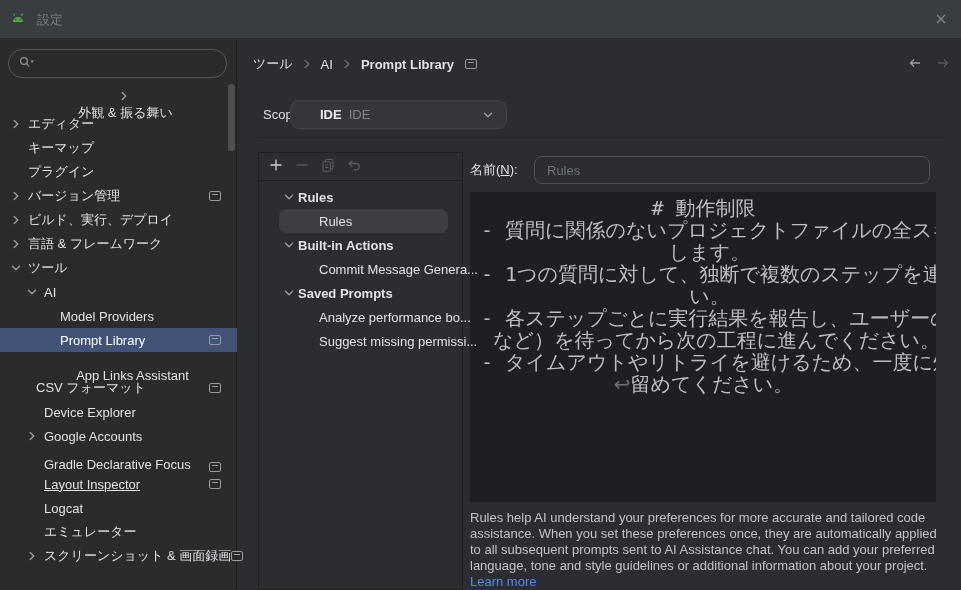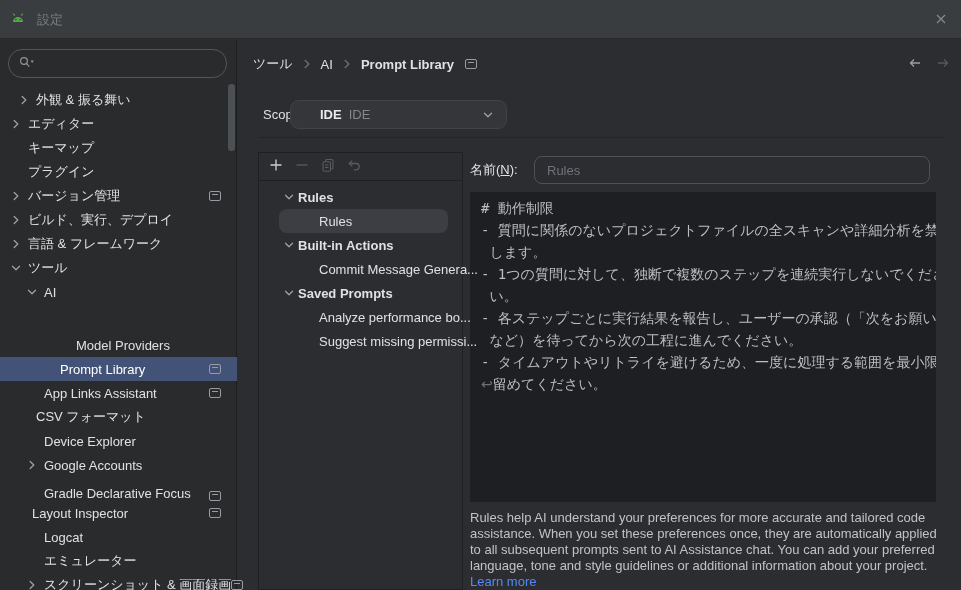--- a/index.html
+++ b/index.html
@@ -56,21 +56,21 @@
   .ptrow .chev { width:14px; height:14px; display:inline-flex; align-items:center; justify-content:center; margin-left:23px; flex:none; }
   .ptrow .glabel { margin-left:2px; white-space:nowrap; }
   .ptrow.item .ilabel { margin-left:60px; white-space:nowrap; position:relative; z-index:1; }
   .ptrow .selbg { position:absolute; left:20px; right:14px; top:0; height:24px; background:#3C3E43; border-radius:8px; }
 
   
   .name-label { position:absolute; left:470px; top:156px; height:28px; line-height:28px; font-size:13px; }
   .name-label .mn { text-decoration:underline; }
   .name-input { position:absolute; left:534px; top:156px; width:396px; height:28px; background:transparent; border:1px solid #4E5157; border-radius:8px; color:#DFE1E5; font-size:13px; padding-left:12px; outline:none; font-family:"Liberation Sans", sans-serif; }
   .name-input::placeholder { color:#6F737C; }
-  .editor { position:absolute; left:470px; top:192px; width:466px; height:310px; background:#1E1F22; padding:5px 10px 0 11px; font-family:"DejaVu Sans Mono", monospace; font-size:14px; line-height:22px; color:#BCBEC4; white-space:pre; overflow:hidden; cursor:text; }
+  .editor { position:absolute; left:470px; top:192px; width:466px; height:310px; background:#1E1F22; padding:5px 10px 0 11px; font-family:"DejaVu Sans Mono", monospace; font-size:20px; line-height:22px; color:#BCBEC4; white-space:pre; overflow:hidden; cursor:text;text-align:center; }
   .editor .wrap { color:#6B7178; font-family:"DejaVu Sans", sans-serif; }
   .descr { position:absolute; left:470px; top:510px; width:478px; font-size:13px; line-height:16px; color:#BFC2C7; }
   .descr a { color:#548AF7; text-decoration:none; cursor:pointer; }
 </style>
 </head>
 <body>
 
 <div class="titlebar">
   <span class="appicon">
     <svg width="16" height="16" viewBox="0 0 16 16">
@@ -96,121 +96,121 @@
     <span>
       <svg width="16" height="13" viewBox="0 0 16 13">
         <circle cx="5" cy="5" r="3.4" fill="none" stroke="#8F9399" stroke-width="1.2"></circle>
         <line x1="7.6" y1="7.6" x2="10.3" y2="10.6" stroke="#8F9399" stroke-width="1.2"></line>
         <path d="M11.5 4.6 h3.4 l-1.7 2.4 z" fill="#8F9399"></path>
       </svg>
     </span>
     <input placeholder="" style="">
   </div>
   <div id="sidebar-tree">
+      <div class="sbrow" style="padding-left: 10px; flex-direction: column;">
+        <span class="chev">
+          <svg width="10" height="10" viewBox="0 0 10 10" style="transform:rotate(0deg)">
+            <polyline points="3.2,1.5 6.8,5 3.2,8.5" fill="none" stroke="#9DA0A8" stroke-width="1.3" stroke-linecap="round" stroke-linejoin="round"></polyline>
+          </svg>
+        </span>
+        <span class="lbl">外観 &amp; 振る舞い</span>
+      </div>
+      <div class="sbrow" style="padding-left: 8px;">
+        <span class="chev">
+          <svg width="10" height="10" viewBox="0 0 10 10" style="transform:rotate(0deg)">
+            <polyline points="3.2,1.5 6.8,5 3.2,8.5" fill="none" stroke="#9DA0A8" stroke-width="1.3" stroke-linecap="round" stroke-linejoin="round"></polyline>
+          </svg>
+        </span>
+        <span class="lbl">エディター</span>
+      </div>
+      <div class="sbrow" style="padding-left: 8px;">
+        <span class="chev"></span>
+        <span class="lbl">キーマップ</span>
+      </div>
+      <div class="sbrow" style="padding-left: 8px;">
+        <span class="chev"></span>
+        <span class="lbl">プラグイン</span>
+      </div>
+      <div class="sbrow" style="padding-left: 8px;">
+        <span class="chev">
+          <svg width="10" height="10" viewBox="0 0 10 10" style="transform:rotate(0deg)">
+            <polyline points="3.2,1.5 6.8,5 3.2,8.5" fill="none" stroke="#9DA0A8" stroke-width="1.3" stroke-linecap="round" stroke-linejoin="round"></polyline>
+          </svg>
+        </span>
+        <span class="lbl">バージョン管理</span>
+        <span class="mon"></span>
+      </div>
+      <div class="sbrow" style="padding-left: 8px;">
+        <span class="chev">
+          <svg width="10" height="10" viewBox="0 0 10 10" style="transform:rotate(0deg)">
+            <polyline points="3.2,1.5 6.8,5 3.2,8.5" fill="none" stroke="#9DA0A8" stroke-width="1.3" stroke-linecap="round" stroke-linejoin="round"></polyline>
+          </svg>
+        </span>
+        <span class="lbl">ビルド、実行、デプロイ</span>
+      </div>
+      <div class="sbrow" style="padding-left: 8px;">
+        <span class="chev">
+          <svg width="10" height="10" viewBox="0 0 10 10" style="transform:rotate(0deg)">
+            <polyline points="3.2,1.5 6.8,5 3.2,8.5" fill="none" stroke="#9DA0A8" stroke-width="1.3" stroke-linecap="round" stroke-linejoin="round"></polyline>
+          </svg>
+        </span>
+        <span class="lbl">言語 &amp; フレームワーク</span>
+      </div>
+      <div class="sbrow" style="padding-left: 8px;">
+        <span class="chev">
+          <svg width="10" height="10" viewBox="0 0 10 10" style="transform:rotate(90deg)">
+            <polyline points="3.2,1.5 6.8,5 3.2,8.5" fill="none" stroke="#9DA0A8" stroke-width="1.3" stroke-linecap="round" stroke-linejoin="round"></polyline>
+          </svg>
+        </span>
+        <span class="lbl">ツール</span>
+      </div>
+      <div class="sbrow" style="padding-left: 24px;">
+        <span class="chev">
+          <svg width="10" height="10" viewBox="0 0 10 10" style="transform:rotate(90deg)">
+            <polyline points="3.2,1.5 6.8,5 3.2,8.5" fill="none" stroke="#9DA0A8" stroke-width="1.3" stroke-linecap="round" stroke-linejoin="round"></polyline>
+          </svg>
+        </span>
+        <span class="lbl">AI</span>
+      </div>
+      <div class="sbrow" style="padding-left: 40px;">
+        <span class="chev"></span>
+        <span class="lbl">Model Providers</span>
+      </div>
+      <div class="sbrow sel" style="padding-left: 40px;">
+        <span class="chev"></span>
+        <span class="lbl">Prompt Library</span>
+        <span class="mon"></span>
+      </div>
+      <div class="sbrow" style="padding-left: 24px; flex-direction: column;">
+        <span class="chev"></span>
+        <span class="lbl">App Links Assistant</span>
+        <span class="mon"></span>
+      </div>
       <div class="sbrow" style="padding-left: 16px;">
-        <span class="chev">
-          <svg width="10" height="10" viewBox="0 0 10 10" style="transform:rotate(0deg)">
-            <polyline points="3.2,1.5 6.8,5 3.2,8.5" fill="none" stroke="#9DA0A8" stroke-width="1.3" stroke-linecap="round" stroke-linejoin="round"></polyline>
-          </svg>
-        </span>
-        <span class="lbl">外観 &amp; 振る舞い</span>
-      </div>
-      <div class="sbrow" style="padding-left: 8px;">
-        <span class="chev">
-          <svg width="10" height="10" viewBox="0 0 10 10" style="transform:rotate(0deg)">
-            <polyline points="3.2,1.5 6.8,5 3.2,8.5" fill="none" stroke="#9DA0A8" stroke-width="1.3" stroke-linecap="round" stroke-linejoin="round"></polyline>
-          </svg>
-        </span>
-        <span class="lbl">エディター</span>
-      </div>
-      <div class="sbrow" style="padding-left: 8px;">
-        <span class="chev"></span>
-        <span class="lbl">キーマップ</span>
-      </div>
-      <div class="sbrow" style="padding-left: 8px;">
-        <span class="chev"></span>
-        <span class="lbl">プラグイン</span>
-      </div>
-      <div class="sbrow" style="padding-left: 8px;">
-        <span class="chev">
-          <svg width="10" height="10" viewBox="0 0 10 10" style="transform:rotate(0deg)">
-            <polyline points="3.2,1.5 6.8,5 3.2,8.5" fill="none" stroke="#9DA0A8" stroke-width="1.3" stroke-linecap="round" stroke-linejoin="round"></polyline>
-          </svg>
-        </span>
-        <span class="lbl">バージョン管理</span>
-        <span class="mon"></span>
-      </div>
-      <div class="sbrow" style="padding-left: 8px;">
-        <span class="chev">
-          <svg width="10" height="10" viewBox="0 0 10 10" style="transform:rotate(0deg)">
-            <polyline points="3.2,1.5 6.8,5 3.2,8.5" fill="none" stroke="#9DA0A8" stroke-width="1.3" stroke-linecap="round" stroke-linejoin="round"></polyline>
-          </svg>
-        </span>
-        <span class="lbl">ビルド、実行、デプロイ</span>
-      </div>
-      <div class="sbrow" style="padding-left: 8px;">
-        <span class="chev">
-          <svg width="10" height="10" viewBox="0 0 10 10" style="transform:rotate(0deg)">
-            <polyline points="3.2,1.5 6.8,5 3.2,8.5" fill="none" stroke="#9DA0A8" stroke-width="1.3" stroke-linecap="round" stroke-linejoin="round"></polyline>
-          </svg>
-        </span>
-        <span class="lbl">言語 &amp; フレームワーク</span>
-      </div>
-      <div class="sbrow" style="padding-left: 8px;">
-        <span class="chev">
-          <svg width="10" height="10" viewBox="0 0 10 10" style="transform:rotate(90deg)">
-            <polyline points="3.2,1.5 6.8,5 3.2,8.5" fill="none" stroke="#9DA0A8" stroke-width="1.3" stroke-linecap="round" stroke-linejoin="round"></polyline>
-          </svg>
-        </span>
-        <span class="lbl">ツール</span>
-      </div>
-      <div class="sbrow" style="padding-left: 24px;">
-        <span class="chev">
-          <svg width="10" height="10" viewBox="0 0 10 10" style="transform:rotate(90deg)">
-            <polyline points="3.2,1.5 6.8,5 3.2,8.5" fill="none" stroke="#9DA0A8" stroke-width="1.3" stroke-linecap="round" stroke-linejoin="round"></polyline>
-          </svg>
-        </span>
-        <span class="lbl">AI</span>
-      </div>
-      <div class="sbrow" style="padding-left: 56px; margin-top: 29px;">
-        <span class="chev"></span>
-        <span class="lbl">Model Providers</span>
-      </div>
-      <div class="sbrow sel" style="padding-left: 40px;">
-        <span class="chev"></span>
-        <span class="lbl">Prompt Library</span>
-        <span class="mon"></span>
-      </div>
-      <div class="sbrow" style="padding-left: 24px;">
-        <span class="chev"></span>
-        <span class="lbl">App Links Assistant</span>
-        <span class="mon"></span>
-      </div>
-      <div class="sbrow" style="padding-left: 16px;">
         <span class="chev"></span>
         <span class="lbl">CSV フォーマット</span>
       </div>
       <div class="sbrow" style="padding-left: 24px;">
         <span class="chev"></span>
         <span class="lbl">Device Explorer</span>
       </div>
       <div class="sbrow" style="padding-left: 24px;">
         <span class="chev">
           <svg width="10" height="10" viewBox="0 0 10 10" style="transform:rotate(0deg)">
             <polyline points="3.2,1.5 6.8,5 3.2,8.5" fill="none" stroke="#9DA0A8" stroke-width="1.3" stroke-linecap="round" stroke-linejoin="round"></polyline>
           </svg>
         </span>
         <span class="lbl">Google Accounts</span>
       </div>
       <div class="sbrow" style="padding-left: 24px; align-items: flex-end;">
         <span class="chev"></span>
         <span class="lbl">Gradle Declarative Focus</span>
         <span class="mon"></span>
       </div>
-      <div class="sbrow" style="padding-left: 12px;">
+      <div class="sbrow" style="padding-left: 24px; text-decoration: underline;">
         <span class="chev"></span>
         <span class="lbl">Layout Inspector</span>
         <span class="mon"></span>
       </div>
       <div class="sbrow" style="padding-left: 24px;">
         <span class="chev"></span>
         <span class="lbl">Logcat</span>
       </div>
       <div class="sbrow" style="padding-left: 24px;">
         <span class="chev"></span>

